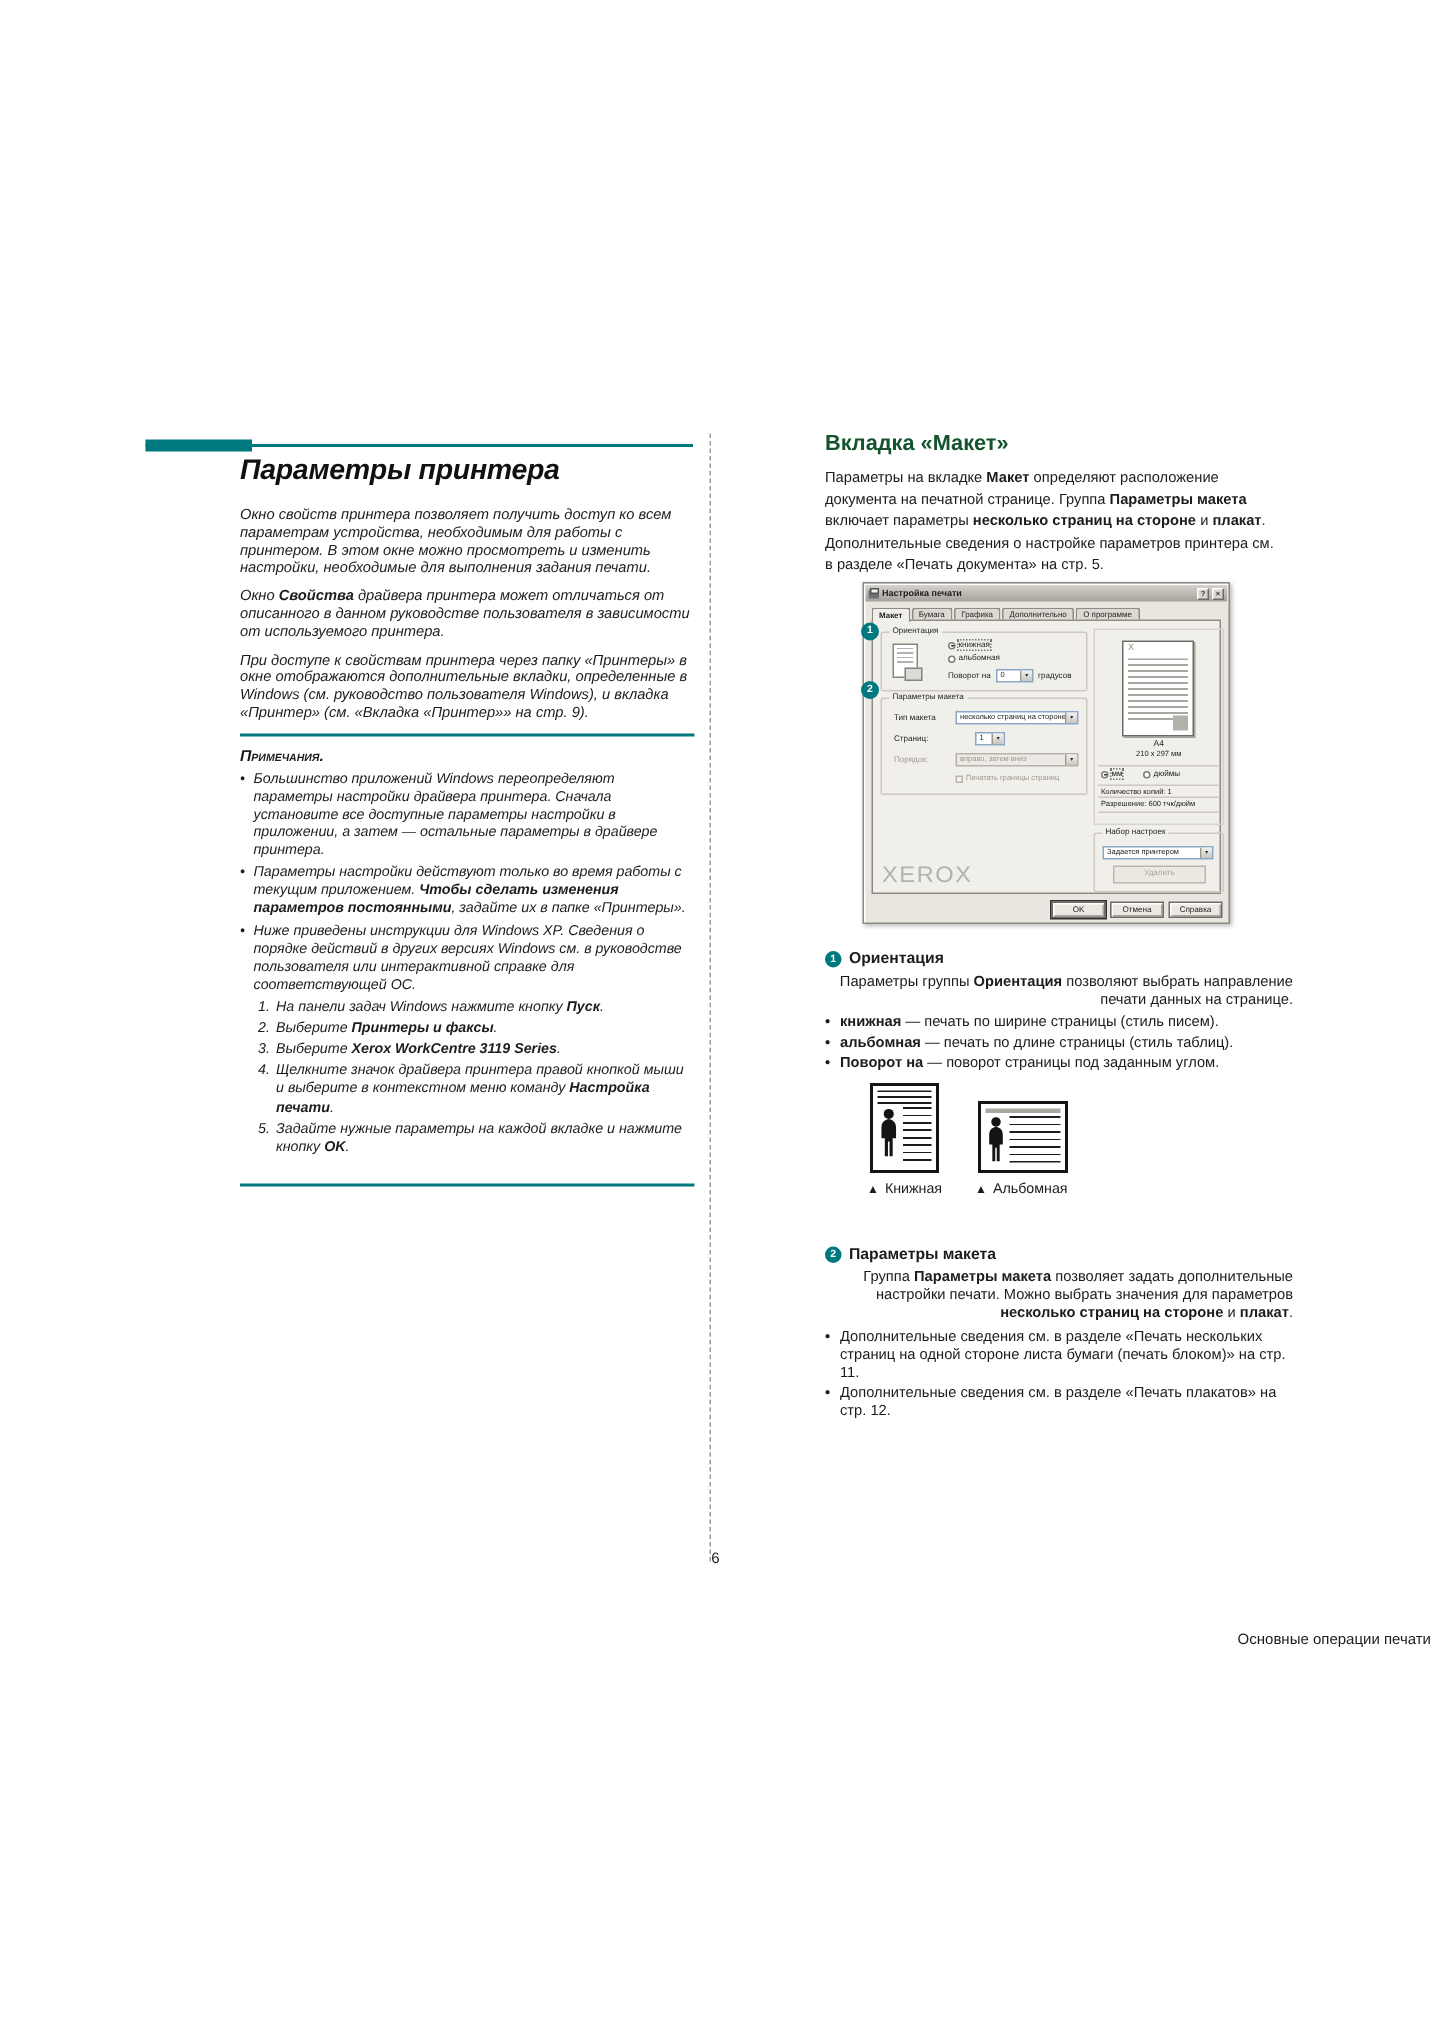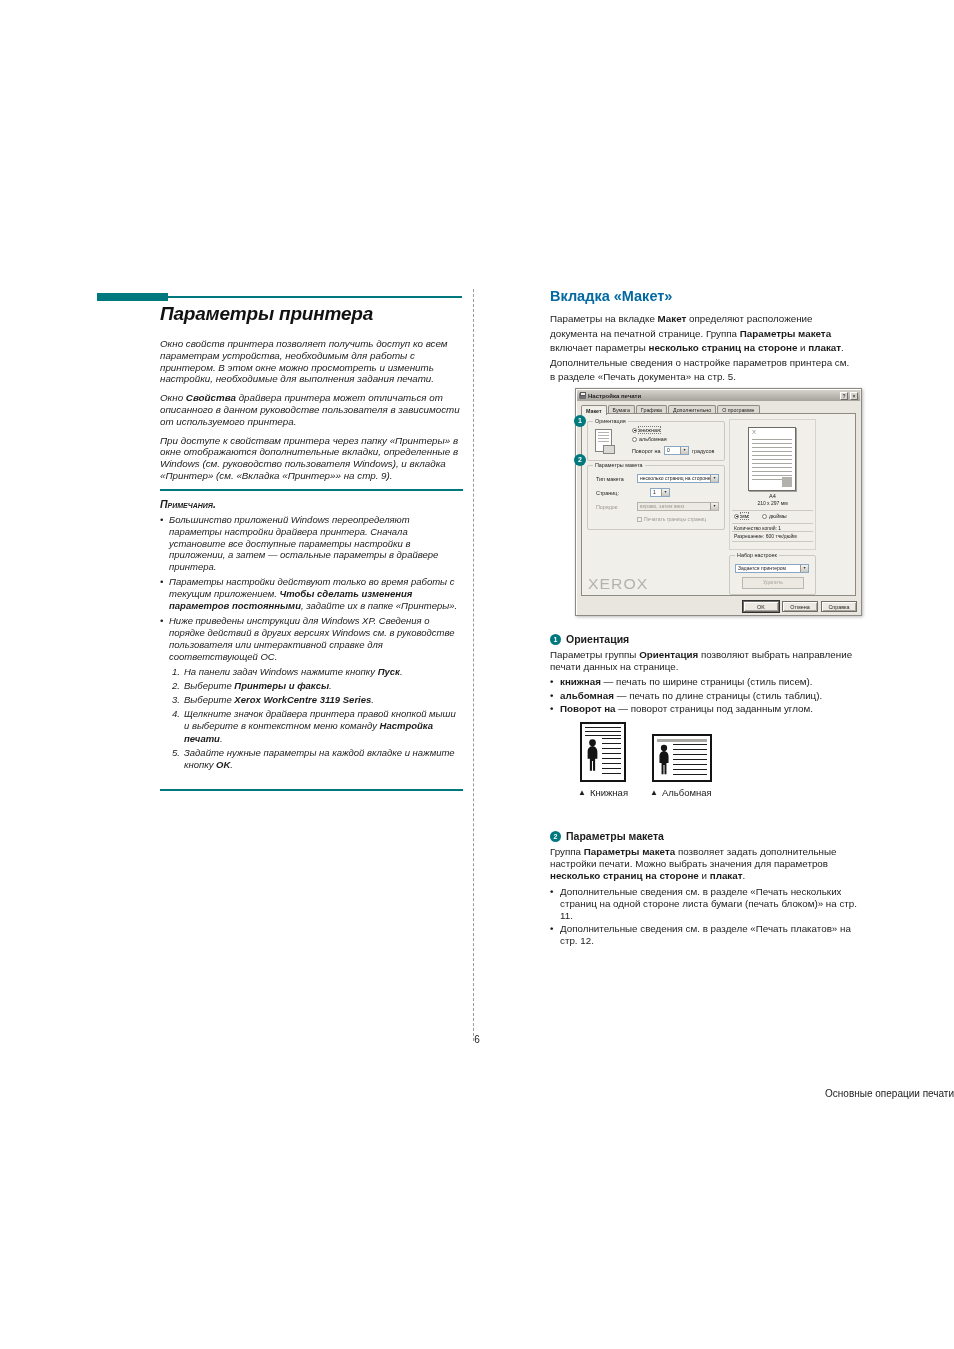--- a/index.html
+++ b/index.html
@@ -23,27 +23,27 @@
   .notes{border-top:2px solid #00797e;border-bottom:2px solid #00797e;
          padding:7px 0 16px 0;}
   .notes-heading{font-weight:bold;font-size:10.5px;font-variant:small-caps;margin:0 0 4px 0;}
   .note-list .li{display:flex;font-size:9.5px;line-height:11.9px;margin:0 0 3px 0;}
   .note-list .marker{width:9px;flex:0 0 9px;}
   .steps{margin-left:12px;margin-top:2px;}
   .steps .li{display:flex;font-size:9.5px;line-height:12.2px;margin:0 0 2px 0;}
   .steps .marker{width:12px;flex:0 0 12px;}
 
   
-  .rc-title{position:absolute;left:550px;top:288px;font-size:14.5px;font-weight:bold;color:#0369a1;}
+  .rc-title{position:absolute;left:550px;top:288px;font-size:14.5px;font-weight:bold;color:#14532d;}
   .rc-intro{position:absolute;left:550px;top:312px;width:306px;font-size:9.8px;line-height:14.6px;}
 
   
   .dialog{position:absolute;left:575px;top:388px;width:243px;height:226px;background:#e9e6df;
           border:1px solid #8c8a85;box-shadow:1px 1px 3px rgba(0,0,0,.28), inset 1px 1px 0 #fff;
-          font-size:5.5px;color:#222;padding-left:42px;}
+          font-size:5.5px;color:#222;}
   .dlg-titlebar{position:absolute;left:1px;right:1px;top:1px;height:11px;
       background:linear-gradient(to bottom,#d6d3cc,#a5a29b);display:flex;align-items:center;
       gap:2px;padding:0 2px;}
   .prn-icon{width:7px;height:6px;background:#6f6f74;border-radius:1px;position:relative;flex:0 0 7px;}
   .prn-icon::after{content:"";position:absolute;left:1px;top:-1px;width:4px;height:2px;background:#f2f2f2;border:0.5px solid #555;}
   .dlg-title{font-size:6px;font-weight:bold;color:#1d1d1d;flex:1;white-space:nowrap;overflow:hidden;}
   .tb-btn{width:8px;height:8px;background:#d8d5ce;border:1px solid;border-color:#fff #6e6c67 #6e6c67 #fff;
       font-size:5px;line-height:6px;text-align:center;font-weight:bold;color:#333;box-sizing:border-box;}
   .dlg-tabs{position:absolute;left:5px;top:14px;height:11px;display:flex;align-items:flex-end;}
   .tab{background:#dcd9d2;border:1px solid #8d8b84;border-bottom:none;border-radius:2px 2px 0 0;
@@ -124,21 +124,21 @@
   .dlg-num.n2{left:574px;top:454px;}
 
   
   .callout{position:absolute;width:312px;}
   .co-1{left:550px;top:633px;}
   .co-2{left:550px;top:830px;}
   .co-head{display:flex;align-items:center;gap:5px;margin-bottom:4px;}
   .co-num{width:11px;height:11px;border-radius:50%;background:#00797e;color:#fff;font-size:7px;
       font-weight:bold;text-align:center;line-height:11px;flex:0 0 11px;}
   .co-title{font-size:10.5px;font-weight:bold;}
-  .co-text{font-size:9.8px;line-height:12.2px;margin:0 0 3px 0;}
+  .co-text{font-size:9.8px;line-height:12.2px;margin:0 0 3px 0;text-align:right;}
   .co-bullets .li{display:flex;font-size:9.8px;line-height:12.2px;margin:0 0 1px 0;}
   .co-bullets .marker{width:10px;flex:0 0 10px;font-weight:bold;}
 
   
   .fig{position:absolute;background:#fff;border:2px solid #141414;box-sizing:border-box;padding:3px;}
   .fig-portrait{left:580px;top:722px;width:46px;height:60px;}
   .fig-landscape{left:652px;top:734px;width:60px;height:48px;}
   .fig-toplines{height:9px;background:repeating-linear-gradient(to bottom,#1c1c1c 0,#1c1c1c 1px,transparent 1px,transparent 4px);}
   .fig-topbar{height:3px;background:#a9a7a1;margin-bottom:2px;}
   .fig-row{display:flex;gap:2px;margin-top:2px;align-items:flex-start;}

